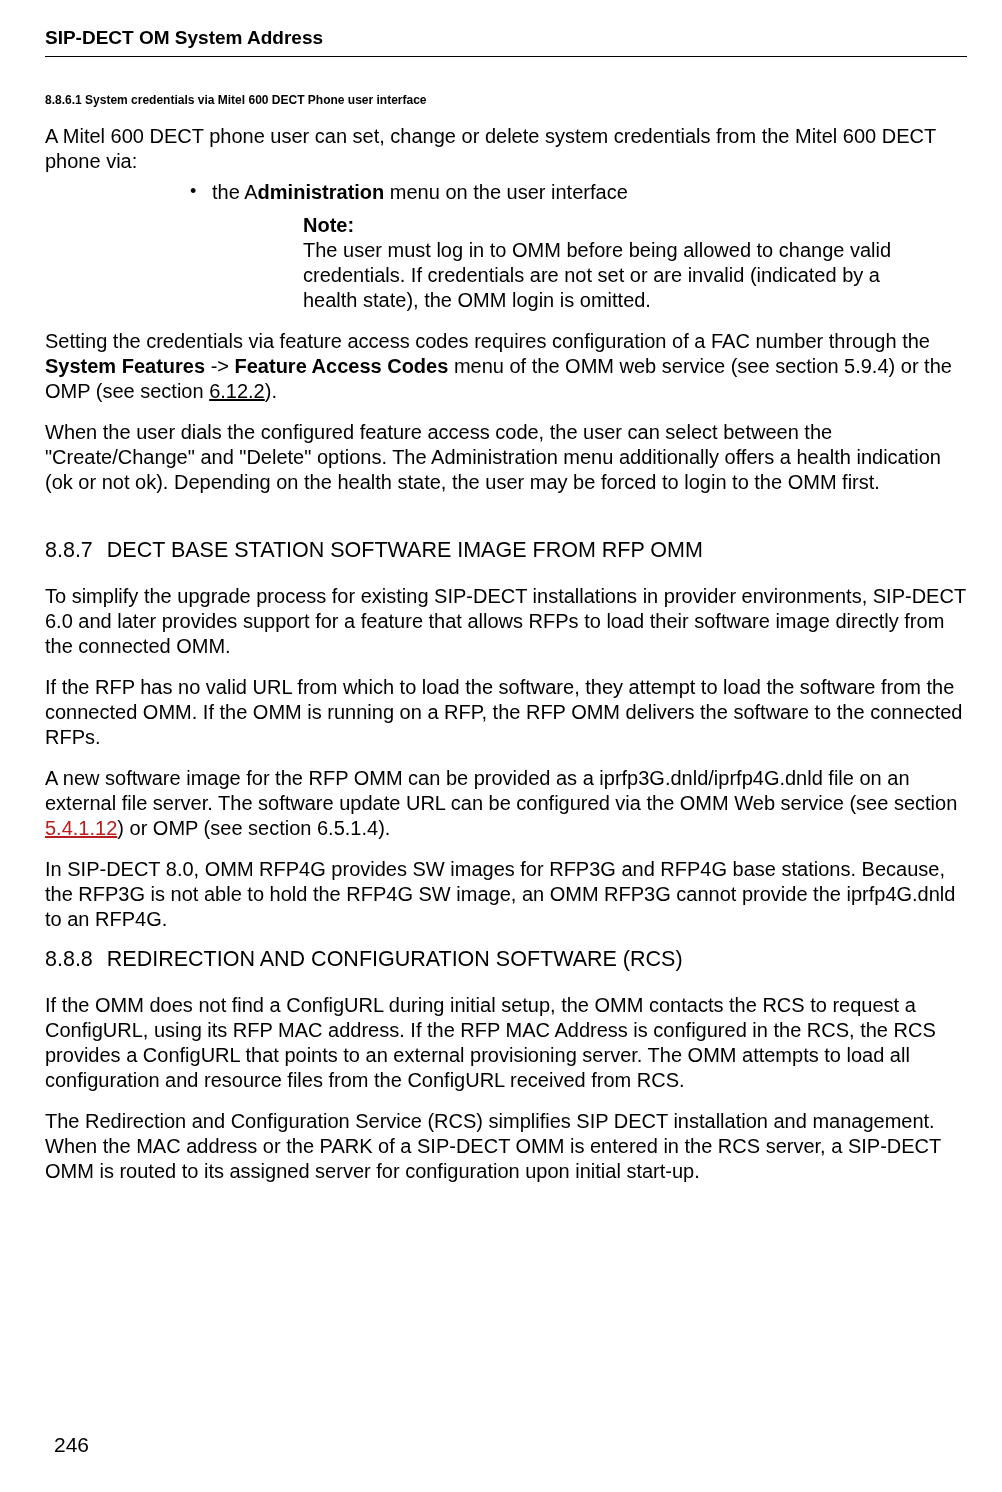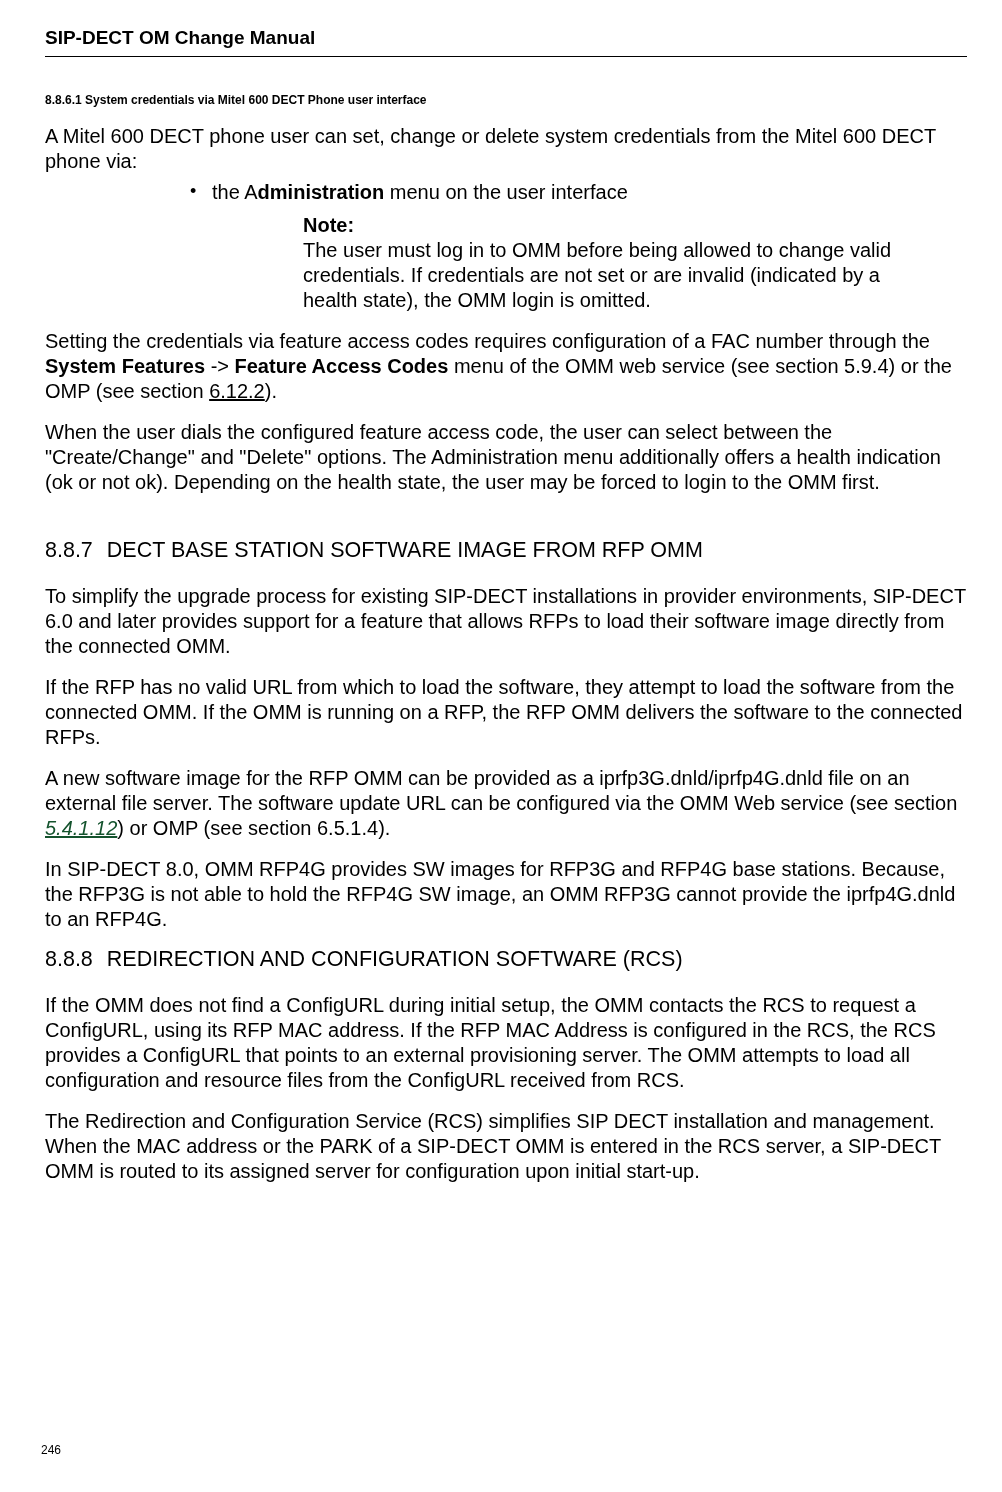--- a/index.html
+++ b/index.html
@@ -72,36 +72,36 @@
     display: inline-block;
     vertical-align: top;
     width: 620px;
   }
   .h2 {
     font-weight: normal;
     font-size: 21.5px;
     margin: 42px 0 20px 0;
   }
   .h2 .secnum { display: inline-block; margin-right: 14px; }
-  .link { color: #14532d; text-decoration: underline; font-style: italic; }
+  .link { color: #b91c1c; text-decoration: underline; }
   .xref { text-decoration: underline; }
   .pagenum {
     position: absolute;
-    left: 41px;
+    left: 54px;
     bottom: 34px;
-    font-size: 12px;
+    font-size: 21px;
   }
   b { font-weight: bold; }
 </style>
 </head>
 <body>
 
 <div class="page">
 
-  <div class="header-title">SIP-DECT OM Change Manual</div>
+  <div class="header-title">SIP-DECT OM System Address</div>
   <hr class="rule">
 
   <p class="h4">
     <span>8.8.6.1</span>
     <span>System credentials via Mitel 600 DECT Phone user interface</span>
   </p>
 
   <p class="para">A Mitel 600 DECT phone user can set, change or delete system credentials from the Mitel 600 DECT phone via:</p>
 
   <ul class="bullets">

